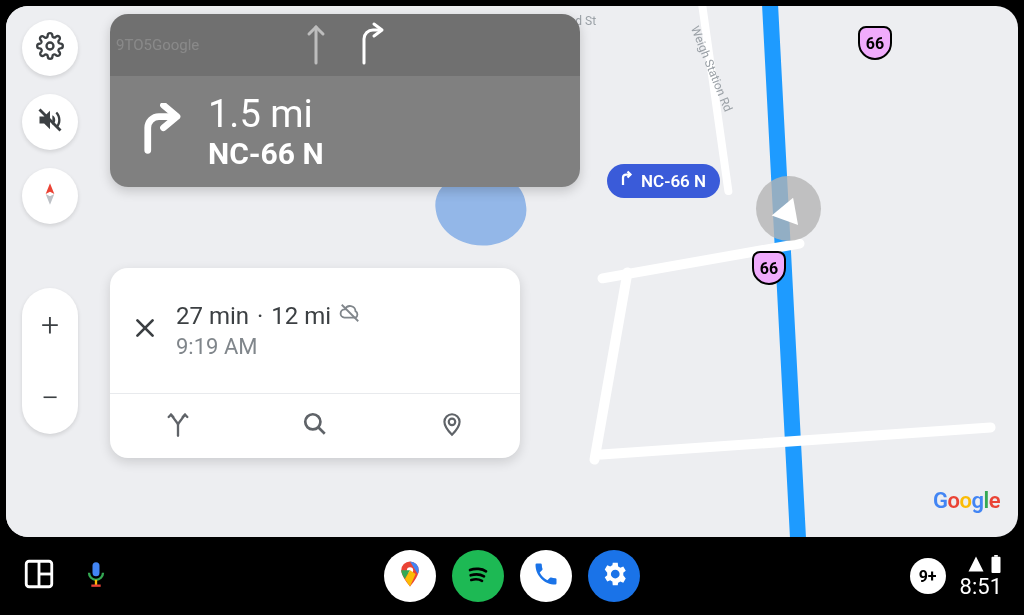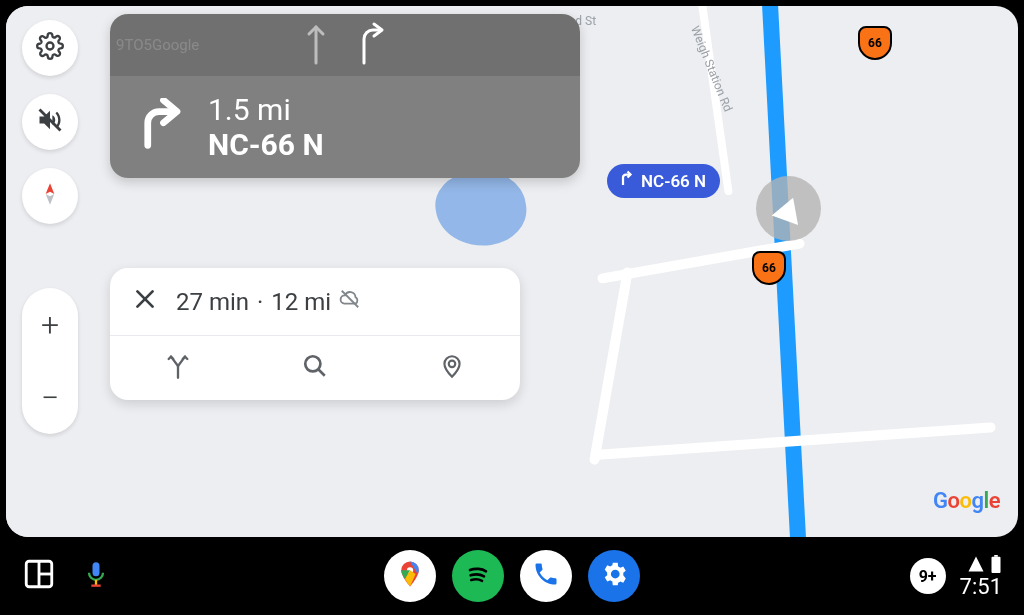--- a/index.html
+++ b/index.html
@@ -16,21 +16,21 @@
 .road-2 { top: 250px; left: 590px; width: 210px; height: 10px; transform: rotate(-10deg); }
 .road-3 { top: 430px; left: 590px; width: 400px; height: 10px; transform: rotate(-4deg); }
 .road-4 { top: 260px; left: 600px; width: 10px; height: 200px; transform: rotate(10deg); }
 
 .road-label { position: absolute; font-size: 12px; color: #9aa0a6; }
 .label-oad { top: 8px; left: 556px; }
 .label-weigh { top: 18px; left: 695px; transform: rotate(68deg); transform-origin: left top; }
 
 .blue-blob { position: absolute; top: 165px; left: 430px; width: 90px; height: 75px; background: #93b7e8; border-radius: 45% 55% 48% 60%; transform: rotate(-8deg); }
 
-.route-shield { position: absolute; width: 34px; height: 34px; background: #f97316; border: 2px solid #000; border-radius: 8px 8px 50% 50%; display: flex; align-items: center; justify-content: center; font-size: 12px; font-weight: 700; }
+.route-shield { position: absolute; width: 34px; height: 34px; background: #f0abfc; border: 2px solid #000; border-radius: 8px 8px 50% 50%; display: flex; align-items: center; justify-content: center; font-size: 16px; font-weight: 700; }
 .shield-1 { top: 20px; left: 852px; }
 .shield-2 { top: 245px; left: 746px; }
 
 .turn-pill { position: absolute; top: 158px; left: 601px; background: #3a5bd9; color: #fff; padding: 6px 14px 6px 10px; border-radius: 18px; display: flex; align-items: center; gap: 6px; font-size: 17px; font-weight: 600; }
 
 .vehicle-circle { position: absolute; top: 170px; left: 750px; width: 65px; height: 65px; background: rgba(180,180,180,0.78); border-radius: 50%; display: flex; align-items: center; justify-content: center; }
 .vehicle-arrow { width: 0; height: 0; border-left: 14px solid transparent; border-right: 14px solid transparent; border-bottom: 24px solid #fff; transform: rotate(20deg); }
 
 .google-logo { position: absolute; bottom: 24px; right: 18px; font-size: 22px; font-weight: 600; letter-spacing: -0.5px; }
 .google-logo .g1{color:#4285f4}.google-logo .g2{color:#ea4335}.google-logo .g3{color:#fbbc05}.google-logo .g4{color:#4285f4}.google-logo .g5{color:#34a853}.google-logo .g6{color:#ea4335}
@@ -46,26 +46,26 @@
 .zoom-btn { flex: 1; display: flex; align-items: center; justify-content: center; font-size: 32px; color: #3c4043; cursor: pointer; font-weight: 300; }
 
 
 .direction-card { position: absolute; top: 14px; left: 110px; width: 470px; border-radius: 18px; overflow: hidden; box-shadow: 0 4px 12px rgba(0,0,0,0.18); }
 .direction-top { background: #707070; height: 62px; display: flex; align-items: center; justify-content: center; gap: 28px; position: relative; }
 .watermark { position: absolute; left: 6px; color: rgba(255,255,255,0.18); font-size: 15px; }
 .lane-icon { color: #bdbdbd; }
 .lane-icon.active { color: #fff; }
 .direction-bottom { background: #808080; padding: 16px 22px; display: flex; align-items: center; gap: 22px; }
 .direction-text { color: #fff; }
-.direction-distance { font-size: 30px; }
+.direction-distance { font-size: 38px; }
 .direction-road { font-size: 30px; font-weight: 700; }
 
 
 .eta-card { position: absolute; top: 268px; left: 110px; width: 410px; background: #fff; border-radius: 18px; box-shadow: 0 4px 12px rgba(0,0,0,0.14); overflow: hidden; }
-.eta-top { display: flex; align-items: center; padding: 18px 22px; gap: 18px; }
+.eta-top { display: flex; align-items: center; padding: 34px 22px; gap: 18px; }
 .eta-close { font-size: 28px; color: #3c4043; cursor: pointer; line-height: 1; }
 .eta-text-block { display: flex; flex-direction: column; gap: 4px; }
 .eta-line1 { font-size: 24px; color: #3c4043; display: flex; align-items: center; gap: 8px; }
 .eta-line2 { font-size: 22px; color: #80868b; }
 .eta-bottom { display: flex; border-top: 1px solid #e8eaed; }
 .eta-action { flex: 1; height: 64px; display: flex; align-items: center; justify-content: center; cursor: pointer; color: #5f6368; }
 
 
 .recenter-btn { position: absolute; top: 410px; left: 552px; background: #fff; border-radius: 26px; padding: 10px 22px; display: flex; align-items: center; gap: 10px; box-shadow: 0 2px 6px rgba(0,0,0,0.16); cursor: pointer; }
 .recenter-text { color: #1a73e8; font-size: 24px; }
@@ -197,20 +197,21 @@
           <span>27 min</span>
           <span>·</span>
           <span>12 mi</span>
           <span style="color:#80868b">
             <svg width="22" height="22" viewBox="0 0 24 24" fill="none" stroke="currentColor" stroke-width="2">
                 <path d="M18 10a6 6 0 0 0-11.5-2A4.5 4.5 0 0 0 6 17h12a4 4 0 0 0 0-7z"></path>
                 <line x1="3" y1="3" x2="21" y2="21"></line>
               </svg>
           </span>
         </div>
+        <div class="eta-line2">9:19 AM</div>
       </div>
     </div>
     <div class="eta-bottom">
       <div class="eta-action">
         <span>
           <svg width="28" height="28" viewBox="0 0 24 24" fill="none" stroke="currentColor" stroke-width="2" stroke-linecap="round">
               <path d="M12 22V12"></path>
               <path d="M12 12L6 4"></path>
               <path d="M12 12l6-8"></path>
               <polyline points="4,6 6,4 8,6"></polyline>
@@ -303,18 +304,18 @@
                 <path d="M2 22h20L12 2z"></path>
               </svg>
           </span>
           <span>
             <svg width="12" height="18" viewBox="0 0 12 20" fill="#fff">
                 <rect x="1" y="2" width="10" height="18" rx="1"></rect>
                 <rect x="4" y="0" width="4" height="2"></rect>
               </svg>
           </span>
         </div>
-        <div class="clock">7:51</div>
+        <div class="clock">8:51</div>
       </div>
     </div>
   </div>
 
 </div>
 
 </body></html>

